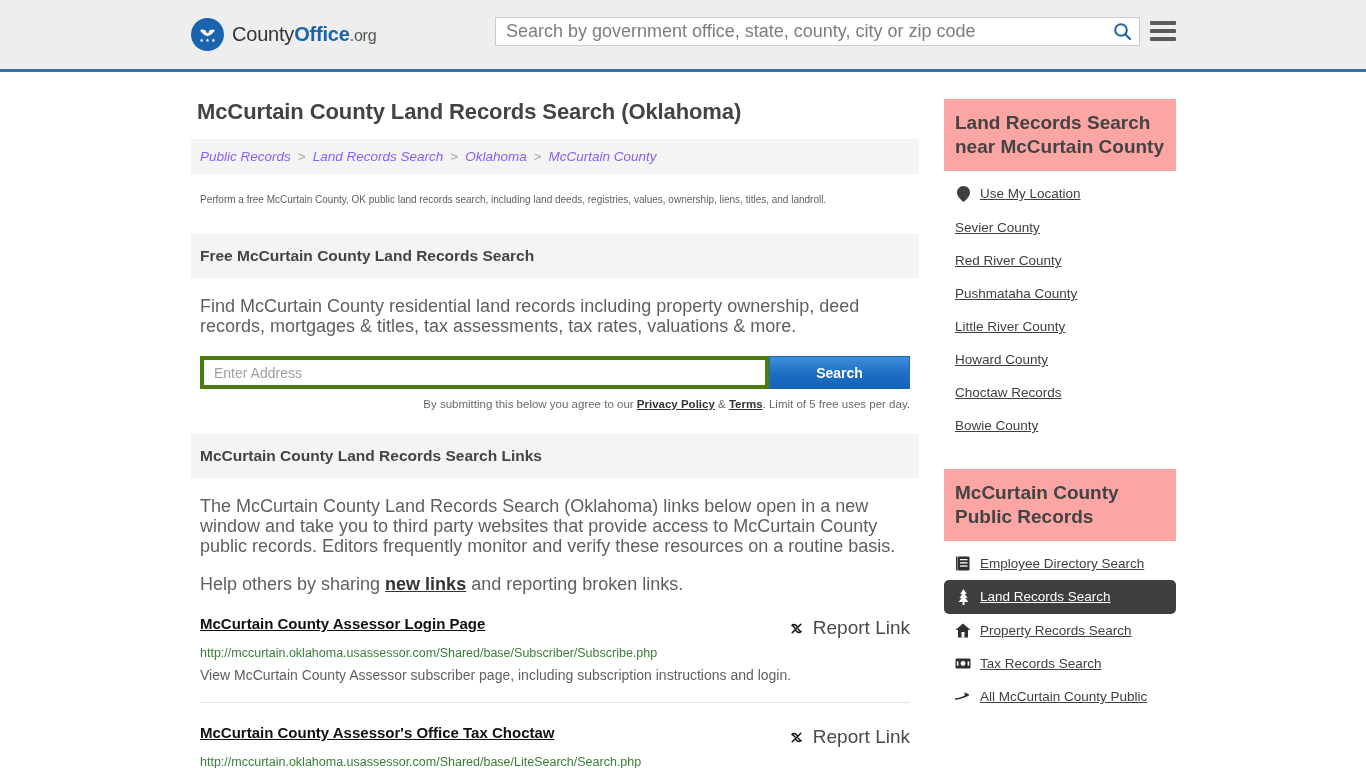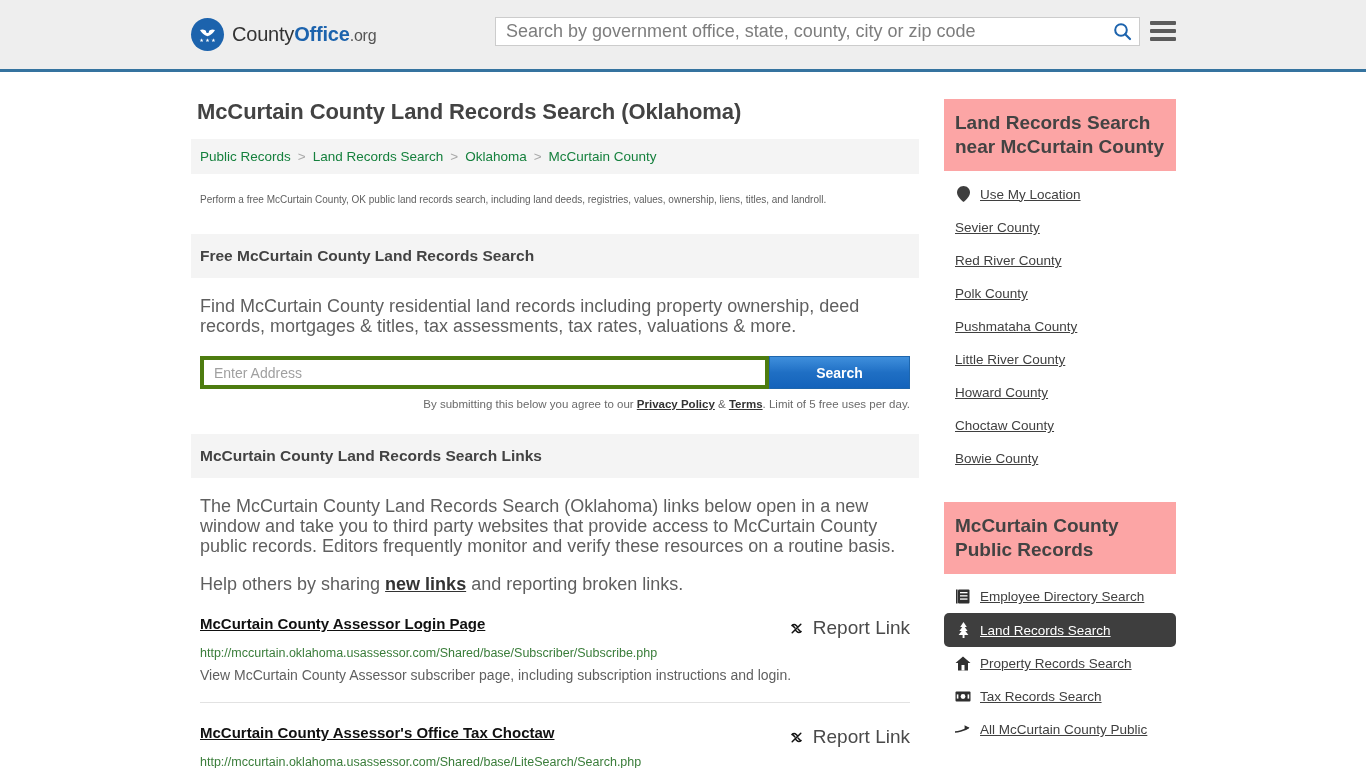--- a/index.html
+++ b/index.html
@@ -92,21 +92,21 @@
   }
 
   .breadcrumb {
     background: #f4f4f4;
     padding: 10px 9px;
     font-size: 13.5px;
     color: #6f6f6f;
     display: flex; align-items: center; flex-wrap: wrap;
     gap: 4px;
   }
-  .breadcrumb a { color: #15803d; text-decoration: none; }
+  .breadcrumb a { color: #8b5cf6; text-decoration: none; font-style: italic; }
   .breadcrumb .sep { color: #a8a8a8; margin: 0 3px; }
 
   .intro {
     font-size: 10px; line-height: 20px; color: #5f5f5f;
     margin: 16px 0 0 9px; width: 690px;
   }
 
   .sec-head {
     background: #f4f4f4;
     padding: 13px 9px;
@@ -171,21 +171,21 @@
   
   .side { margin-top: 27px; }
   .side-head {
     background: #fca5a5;
     padding: 12px 11px;
     font-size: 19px; font-weight: bold; color: #434343;
     line-height: 24px;
   }
   .side-list { margin-top: 6px; }
   .side-link {
-    display: flex; align-items: center; gap: 9px;
+    display: flex; gap: 9px;
     padding: 9px 11px;
     font-size: 13.5px; color: #3f3f3f;
     text-decoration: none; cursor: pointer;
   }
   .side-link .lbl { text-decoration: underline; }
   .side-link.active {
     background: #3e3e3e; border-radius: 5px;
   }
   .side-link.active .lbl { color: #ffffff; }
   .side-link.active svg { fill: #ffffff; }
@@ -325,33 +325,30 @@
           <span class="lbl">Use My Location</span>
         </a>
 
         <a class="side-link">
           <span class="lbl">Sevier County</span>
         </a>
         <a class="side-link">
           <span class="lbl">Red River County</span>
         </a>
         <a class="side-link">
-          <span class="lbl">Polk County</span>
-        </a>
-        <a class="side-link">
           <span class="lbl">Pushmataha County</span>
         </a>
         <a class="side-link">
           <span class="lbl">Little River County</span>
         </a>
         <a class="side-link">
           <span class="lbl">Howard County</span>
         </a>
         <a class="side-link">
-          <span class="lbl">Choctaw County</span>
+          <span class="lbl">Choctaw Records</span>
         </a>
         <a class="side-link">
           <span class="lbl">Bowie County</span>
         </a>
       </div>
 
       <div class="side-block2">
         <div class="side-head">McCurtain County Public Records</div>
         <div class="side-list">
 

